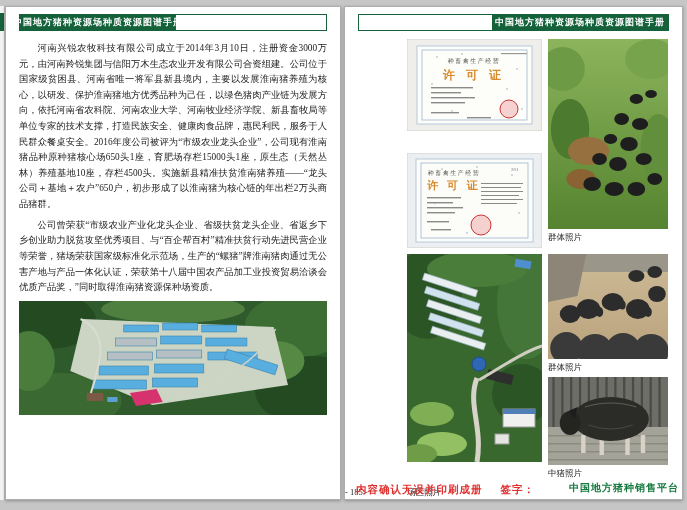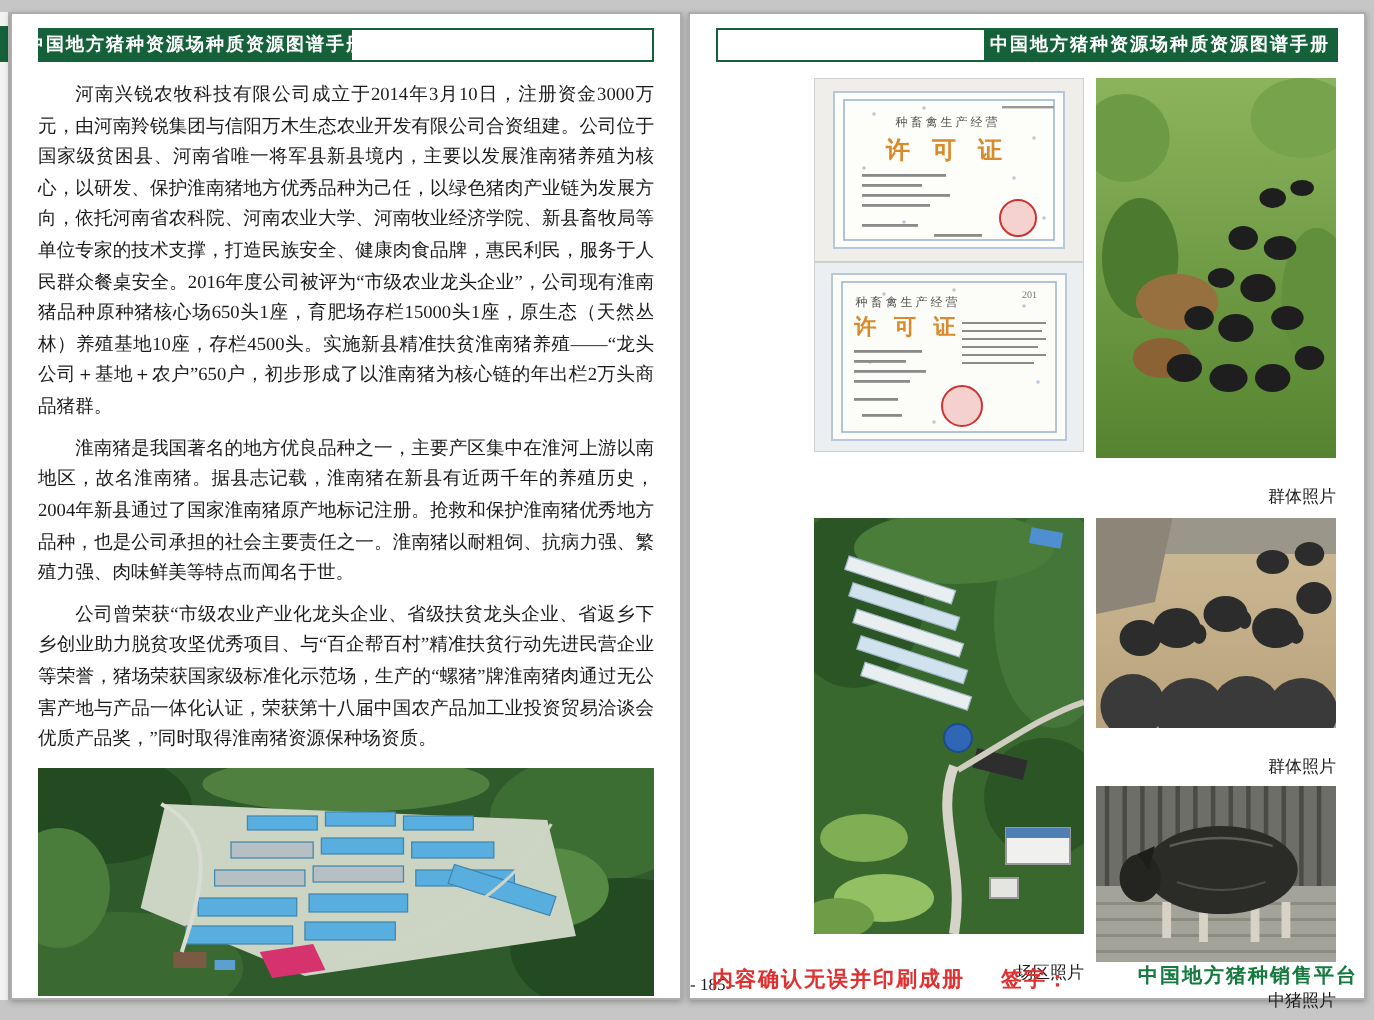--- a/index.html
+++ b/index.html
@@ -32,26 +32,26 @@
     text-align:center;margin-top:20px;font-family:"Liberation Sans","DejaVu Sans",sans-serif;
     font-weight:bold;font-size:24px;letter-spacing:5px;color:#1e7b44;
   }
   .body-text{margin:10px 13px 0 13px;}
   .body-text p{
     margin:0 0 5px 0;font-size:9.3px;line-height:1.68;text-align:justify;
     text-indent:2em;color:#1b1b1b;
   }
   .photo-frame{margin:4px 13px 0 13px;line-height:0;}
   .photo-frame svg{display:block;}
-  .caption{text-align:right;font-size:8.5px;color:#1b1b1b;margin-top:14px;line-height:1.2;}
+  .caption{text-align:left;font-size:8.5px;color:#1b1b1b;margin-top:3px;line-height:1.2;}
   .pagenum{text-align:left;font-size:8.5px;color:#1b1b1b;margin-top:7px;}
 
   
   .grid{display:flex;gap:6px;margin:8px 14px 0 14px;}
-  .col-l{width:135px;flex:none;display:flex;flex-direction:column;gap:0;padding-left:48px;}
+  .col-l{width:135px;flex:none;display:flex;flex-direction:column;gap:22px;padding-left:48px;}
   .col-r{flex:1;display:flex;flex-direction:column;}
   .col-r svg,.col-l svg{display:block;}
 
   .footer-platform{
     position:absolute;right:3px;top:474px;color:#157a3f;font-weight:bold;
     font-family:"Liberation Sans","DejaVu Sans",sans-serif;font-size:10px;letter-spacing:1px;white-space:nowrap;
   }
   #right-pagenum{position:absolute;left:0;right:0;top:473px;}
 
   .annotation{
@@ -68,21 +68,20 @@
 
 <div class="page" id="left-page">
   <div class="hdr">
     <div class="hdr-green">中国地方猪种资源场种质资源图谱手册</div>
     <div class="hdr-white"></div>
   </div>
 
 
   <div class="body-text">
     <p>河南兴锐农牧科技有限公司成立于2014年3月10日，注册资金3000万元，由河南羚锐集团与信阳万木生态农业开发有限公司合资组建。公司位于国家级贫困县、河南省唯一将军县新县境内，主要以发展淮南猪养殖为核心，以研发、保护淮南猪地方优秀品种为己任，以绿色猪肉产业链为发展方向，依托河南省农科院、河南农业大学、河南牧业经济学院、新县畜牧局等单位专家的技术支撑，打造民族安全、健康肉食品牌，惠民利民，服务于人民群众餐桌安全。2016年度公司被评为“市级农业龙头企业”，公司现有淮南猪品种原种猪核心场650头1座，育肥场存栏15000头1座，原生态（天然丛林）养殖基地10座，存栏4500头。实施新县精准扶贫淮南猪养殖——“龙头公司＋基地＋农户”650户，初步形成了以淮南猪为核心链的年出栏2万头商品猪群。</p>
-    <p>淮南猪是我国著名的地方优良品种之一，主要产区集中在淮河上游以南地区，故名淮南猪。据县志记载，淮南猪在新县有近两千年的养殖历史，2004年新县通过了国家淮南猪原产地标记注册。抢救和保护淮南猪优秀地方品种，也是公司承担的社会主要责任之一。淮南猪以耐粗饲、抗病力强、繁殖力强、肉味鲜美等特点而闻名于世。</p>
     <p>公司曾荣获“市级农业产业化龙头企业、省级扶贫龙头企业、省返乡下乡创业助力脱贫攻坚优秀项目、与“百企帮百村”精准扶贫行动先进民营企业等荣誉，猪场荣获国家级标准化示范场，生产的“螺猪”牌淮南猪肉通过无公害产地与产品一体化认证，荣获第十八届中国农产品加工业投资贸易洽谈会优质产品奖，”同时取得淮南猪资源保种场资质。</p>
   </div>
 
   <div class="photo-frame">
     <svg width="100%" height="114" viewBox="0 0 300 114" preserveAspectRatio="none">
       <rect width="300" height="114" fill="#2e5a2c"></rect>
       <ellipse cx="30" cy="20" rx="45" ry="28" fill="#234a20"></ellipse>
       <ellipse cx="270" cy="25" rx="50" ry="32" fill="#3c6d33"></ellipse>
       <ellipse cx="285" cy="90" rx="55" ry="35" fill="#234a20"></ellipse>
       <ellipse cx="40" cy="100" rx="60" ry="28" fill="#3a6a31"></ellipse>

